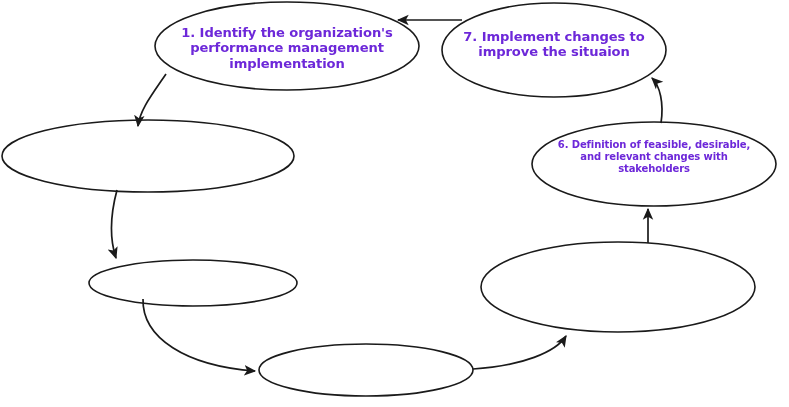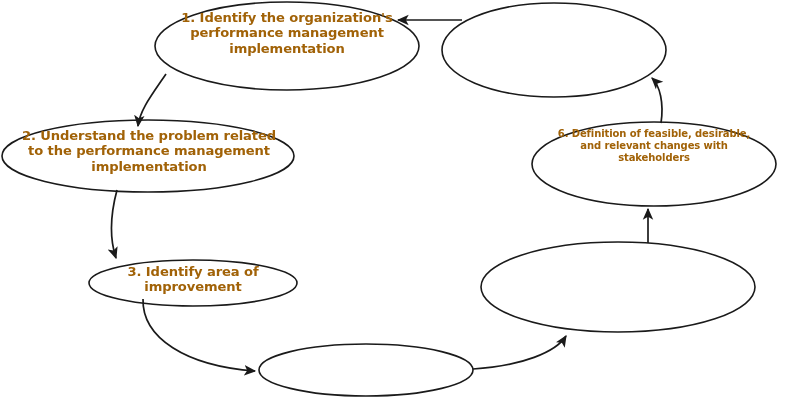--- a/index.html
+++ b/index.html
@@ -32,24 +32,24 @@
     stroke-width: 1.6;
   }
   .connector {
     fill: none;
     stroke: #1a1a1a;
     stroke-width: 1.7;
   }
   .node-label {
     position: absolute;
     display: flex;
-    align-items: flex-start;
+    align-items: center;
     justify-content: center;
     text-align: center;
-    color: #a16207;
+    color: #6d28d9;
     font-weight: bold;
     font-family: "DejaVu Sans", "Liberation Sans", sans-serif;
     line-height: 1.18;
     letter-spacing: -0.1px;
     pointer-events: none;
     box-sizing: border-box;
   }
   .node-label span {
     display: block;
     width: 100%;
@@ -94,23 +94,20 @@
     <path class="connector" d="M 648 243 L 648 209" marker-end="url(#arrow)"></path>
 
     <path class="connector" d="M 661 123 C 664 103, 660 86, 652 78" marker-end="url(#arrow)"></path>
 
     <path class="connector" d="M 462 20 L 398 20" marker-end="url(#arrow)"></path>
   </svg>
 
   <div class="node-label" id="label-1">
     <span>1. Identify the organization's performance management implementation</span>
   </div>
-  <div class="node-label" id="label-2">
-    <span>2. Understand the problem related to the performance management implementation</span>
-  </div>
-  <div class="node-label" id="label-3">
-    <span>3. Identify area of improvement</span>
-  </div>
   <div class="node-label" id="label-6">
     <span>6. Definition of feasible, desirable, and relevant changes with stakeholders</span>
+  </div>
+  <div class="node-label" id="label-7">
+    <span>7. Implement changes to improve the situaion</span>
   </div>
 
 </div>
 
 </body></html>

